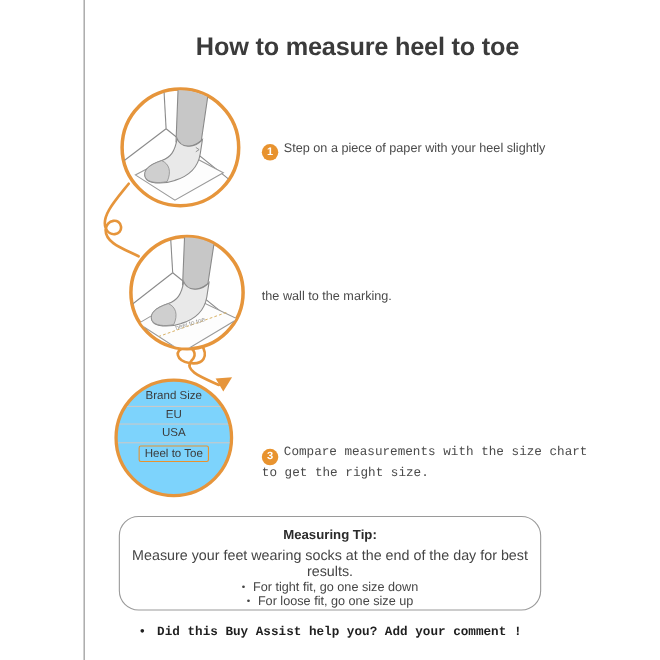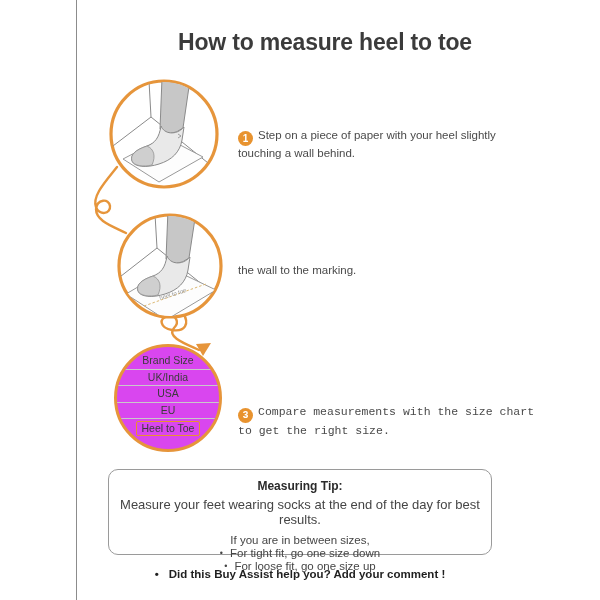--- a/index.html
+++ b/index.html
@@ -11,37 +11,37 @@
   svg{position:absolute;}
   .conn{left:0;top:0;}
   .step-text{position:absolute;font-size:11.5px;line-height:15.5px;color:#4a4a4a;margin-top:20px;}
   .step-text .ln{white-space:nowrap;}
   .badge{display:inline-block;width:15px;height:15px;border-radius:50%;background:#E8932F;
          color:#fff;font-size:10px;font-weight:bold;text-align:center;line-height:15px;
          margin-right:5px;vertical-align:-3px;}
   .s1{left:238px;top:108px;}
   .s2{left:238px;top:243px;}
   .s3{left:238px;top:384px;font-family:Liberation Mono, monospace;}
-  .chart-circle{position:absolute;left:114px;top:344px;width:108px;height:108px;border-radius:50%;
-         background:#d946ef;border:3px solid #E6953B;box-sizing:border-box;overflow:hidden;}
+  .chart-circle{position:absolute;left:104px;top:344px;width:108px;height:108px;border-radius:50%;
+         background:#7dd3fc;border:3px solid #E6953B;box-sizing:border-box;overflow:hidden;}
   .chart-rows{padding-top:6px;}
   .chart-row{height:15.6px;line-height:15.6px;text-align:center;font-size:10.5px;color:#3b3b3b;
          border-bottom:1px solid #c9c9c9;}
   .chart-row.last{border-bottom:none;height:19px;line-height:19px;}
   .hl-box{display:inline-block;border:1.5px solid #E8932F;border-radius:2px;padding:0 5px;
          line-height:13px;margin-top:2px;}
   .tip-box{position:absolute;left:108px;top:469px;width:384px;height:86px;border:1px solid #9a9a9a;
-         border-radius:10px;box-sizing:border-box;text-align:center;background:#fff;}
+         border-radius:18px;box-sizing:border-box;text-align:center;background:#fff;}
   .tip-title{font-size:12px;font-weight:bold;color:#2b2b2b;margin-top:9px;}
   .tip-line1{font-size:13px;color:#454545;margin-top:4px;}
   .tip-line2{font-size:11.5px;color:#454545;margin-top:7px;}
   .tip-bullet{font-size:11.5px;color:#454545;margin-top:1px;}
   .tip-bullet .b{margin-right:7px;font-size:9px;vertical-align:1px;}
   .footer{position:absolute;left:0;right:0;top:568px;text-align:center;font-size:11.5px;
-         font-weight:bold;color:#1f1f1f;}
+         font-weight:bold;color:#1f1f1f;font-family:Liberation Mono, monospace;}
   .footer .b{margin-right:10px;}
 </style>
 </head>
 <body>
 
 <div id="canvas">
 
   <div class="left-rule"></div>
 
   <div class="title">How to measure heel to toe</div>
@@ -100,46 +100,43 @@
       <path d="M54,0 L82,2 L75,48 Q62,58 52,49 Z" fill="#c7c7c7" stroke="#8a8a8a"></path>
       <path d="M53,46 C51,58 47,63 39,66 C27,70 22,75 24,81 C26,87 39,88 51,84 C64,80 72,72 74,60 L76,47 C68,56 56,54 53,46 Z" fill="#e9e9e9" stroke="#8a8a8a"></path>
       <path d="M39,66 C27,70 22,75 24,81 C26,86 36,87 44,85 C48,76 46,69 39,66 Z" fill="#cfcfcf" stroke="#8a8a8a" stroke-width="0.7"></path>
       <line x1="30" y1="96" x2="92" y2="74" stroke="#d8b062" stroke-width="0.9" stroke-dasharray="2.5,2"></line>
       <text x="46" y="90" font-size="6" fill="#999999" transform="rotate(-17 46 90)">heel to toe</text>
     </g>
   </svg>
 
   <div class="step-text s1">
     <div class="ln"><span class="badge">1</span><span>Step on a piece of paper with your heel slightly</span></div>
-    <div class="ln">touching a wall behind.</div>
   </div>
 
   <div class="step-text s2">
     <div class="ln">the wall to the marking.</div>
   </div>
 
   <div class="chart-circle">
     <div class="chart-rows">
       <div class="chart-row">Brand Size</div>
-      <div class="chart-row">UK/India</div>
+      <div class="chart-row">EU</div>
       <div class="chart-row">USA</div>
-      <div class="chart-row">EU</div>
       <div class="chart-row last"><span class="hl-box">Heel to Toe</span></div>
     </div>
   </div>
 
   <div class="step-text s3">
     <div class="ln"><span class="badge">3</span><span>Compare measurements with the size chart</span></div>
     <div class="ln">to get the right size.</div>
   </div>
 
   <div class="tip-box">
     <div class="tip-title">Measuring Tip:</div>
     <div class="tip-line1">Measure your feet wearing socks at the end of the day for best results.</div>
-    <div class="tip-line2">If you are in between sizes,</div>
     <div class="tip-bullet"><span class="b">•</span><span>For tight fit, go one size down</span></div>
     <div class="tip-bullet"><span class="b">•</span><span>For loose fit, go one size up</span></div>
   </div>
 
   <div class="footer">
     <span class="b">•</span><span>Did this Buy Assist help you? Add your comment !</span>
   </div>
 
 </div>
 

